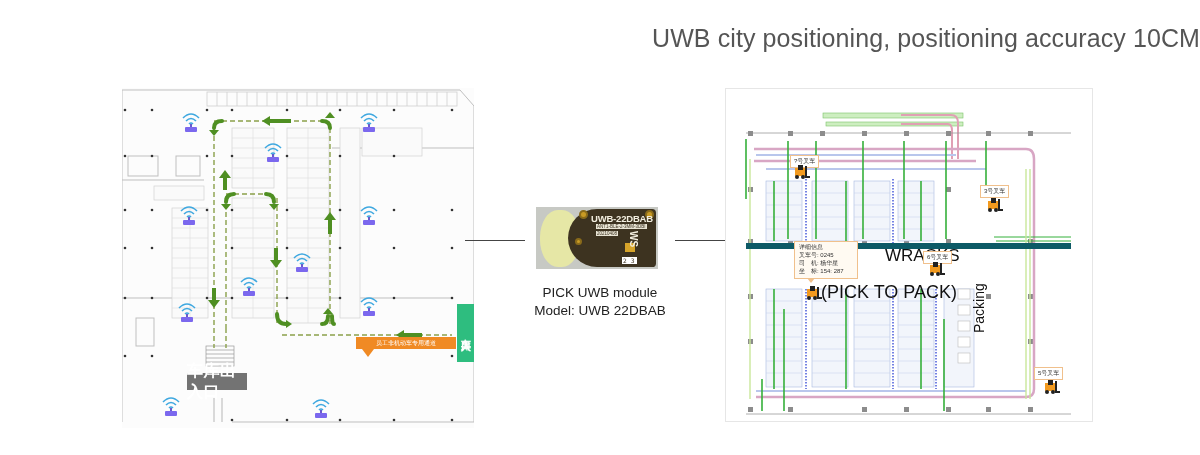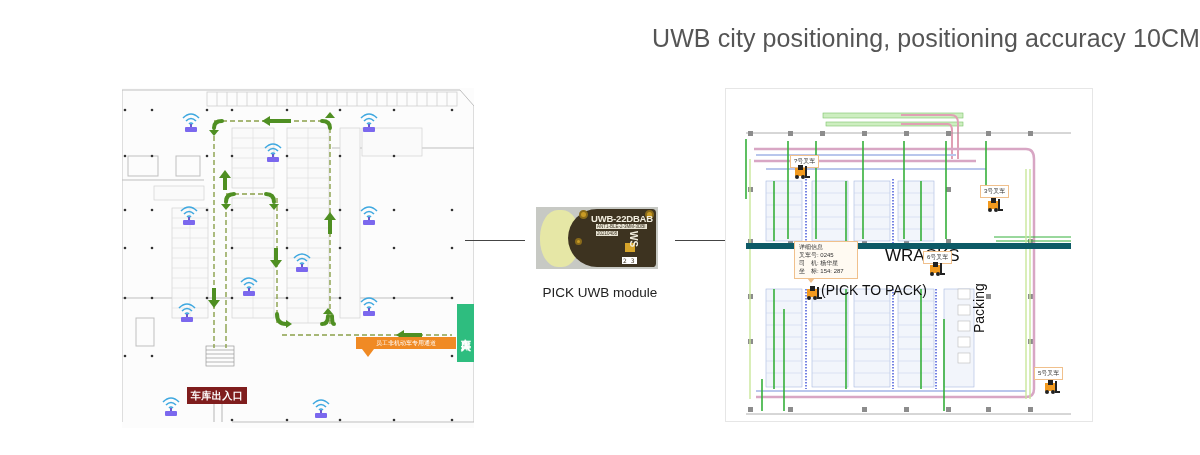--- a/index.html
+++ b/index.html
@@ -16,22 +16,22 @@
     .parking-map {
       position: absolute; left: 122px; top: 88px; width: 352px; height: 340px;
       background: #fcfcfc; overflow: hidden;
     }
     .parking-map svg { position: absolute; left: 0; top: 0; }
     .anchor {
       position: absolute; width: 26px; height: 24px;
     }
     .anchor svg { position: static; }
     .exit-label {
-      position: absolute; left: 65px; top: 299px; width: 60px; height: 17px;
-      background: #7f1d1d; color: #fff; font-size: 10px; font-weight: bold;
+      position: absolute; left: 65px; top: 285px; width: 60px; height: 17px;
+      background: #737373; color: #fff; font-size: 16px; font-weight: bold;
       display: flex; align-items: center; justify-content: center; letter-spacing: 0.5px;
     }
     .entry-label {
       position: absolute; left: 335px; top: 216px; width: 17px; height: 58px;
       background: #2ebd7f; color: #fff; font-size: 10px; font-weight: bold;
       writing-mode: vertical-rl; display: flex; align-items: center; justify-content: center;
       letter-spacing: 1px;
     }
     .lane-banner {
       position: absolute; left: 234px; top: 249px; width: 100px; height: 12px;
@@ -84,21 +84,21 @@
     }
 
     
     .warehouse-map {
       position: absolute; left: 725px; top: 88px; width: 368px; height: 334px;
       background: #ffffff; border: 1px solid #e6e6e6; overflow: hidden;
     }
     .warehouse-map svg { position: absolute; left: 0; top: 0; }
     .wh-text { position: absolute; color: #111; font-family: "Liberation Sans", sans-serif; }
     .wh-wracks { left: 159px; top: 157px; font-size: 17px; }
-    .wh-pick { left: 95px; top: 193px; font-size: 14px; }
+    .wh-pick { left: 95px; top: 193px; font-size: 18px; }
     .wh-packing { left: 245px; top: 244px; font-size: 14px; transform: rotate(-90deg); transform-origin: left top; }
     .info-card {
       position: absolute; left: 68px; top: 152px; width: 64px; height: 38px;
       background: #fffaf2; border: 1px solid #f0c08c; font-size: 6px; color: #333; line-height: 8px; padding: 1px 4px;
       font-family: "Liberation Sans", sans-serif;
     }
     .info-card::after {
       content: ""; position: absolute; left: 12px; bottom: -5px;
       border-left: 4px solid transparent; border-right: 4px solid transparent; border-top: 5px solid #f0c08c;
     }
@@ -367,20 +367,21 @@
   <div class="module-hole" style="left:39px;top:31px;width:7px;height:7px;"></div>
   <div class="module-name">UWB-22DBAB</div>
   <div class="module-sub1">ANT1-BLE-2-3MM-3DBI</div>
   <div class="module-sub2">20210408</div>
   <div class="module-chip"></div>
   <div class="module-logo">WS</div>
   <div class="module-pins">2 3</div>
 </div>
 <div class="module-caption">
   <div>PICK UWB module</div>
+  <div>Model: UWB 22DBAB</div>
 </div>
 
 <div class="warehouse-map">
   <svg width="368" height="334" viewBox="0 0 368 334">
 
     <g fill="#cdeec0" stroke="#7cc46a" stroke-width="0.6">
       <rect x="97" y="24" width="140" height="5"></rect>
       <rect x="100" y="33" width="137" height="4"></rect>
     </g>
     <g fill="none" stroke="#e0a0b4" stroke-width="2">

